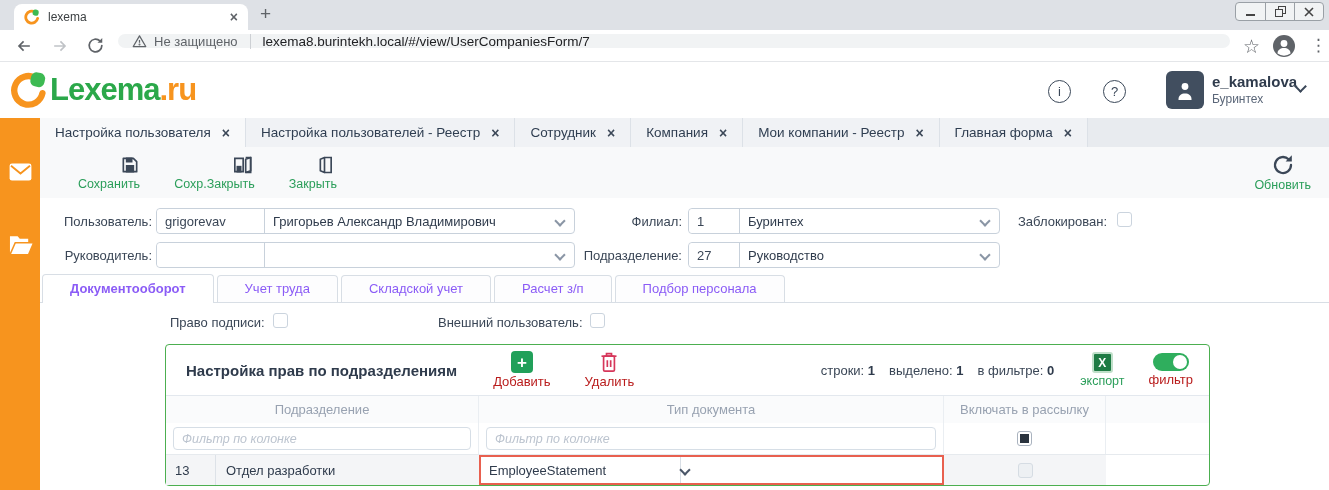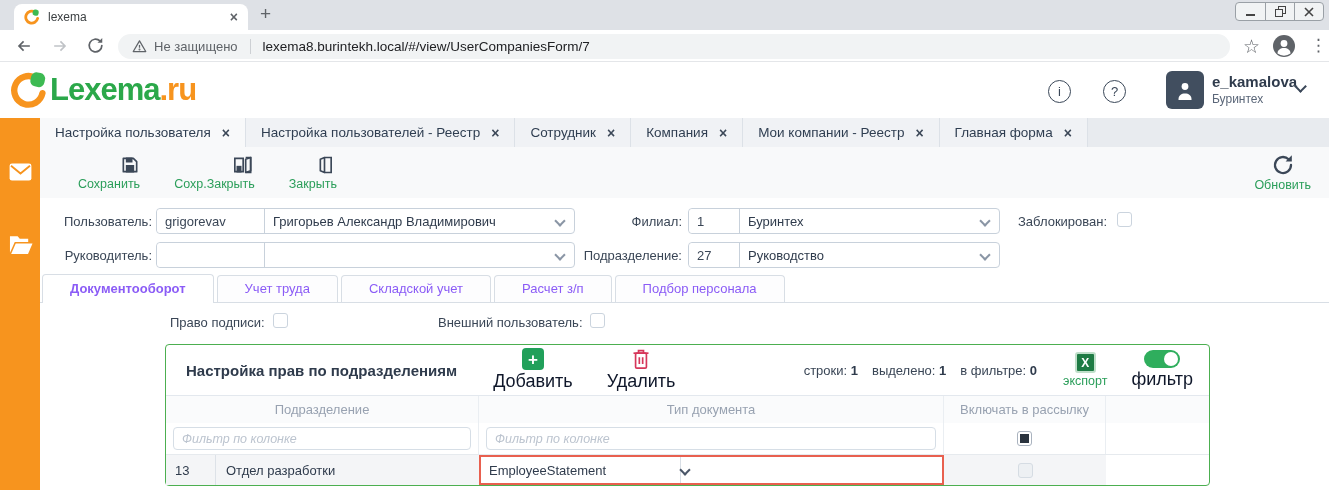--- a/index.html
+++ b/index.html
@@ -14,21 +14,21 @@
   .btab-close { color:#5F6368; font-size:14px; font-weight:bold; line-height:1; }
   .newtab { position:absolute; left:260px; top:3px; font-size:19px; color:#5F6368; }
   .winctrls { position:absolute; right:5px; top:2px; display:flex; border:1px solid #9AA0A6;
               border-radius:4px; overflow:hidden; background:#F1F3F4; }
   .winbtn { width:29px; height:17px; display:flex; align-items:center; justify-content:center; border-left:1px solid #9AA0A6; }
   .winbtn:first-child { border-left:none; }
 
   
   .addrbar { position:relative; height:32px; background:#fff; border-bottom:1px solid #E4E6E9; }
   .nav-ico { position:absolute; top:6px; }
-  .addr-pill { position:absolute; left:118px; top:4px; width:1112px; height:25px; border-radius:13px;
+  .addr-pill { position:absolute; left:118px; top:4px; width:1112px; height:14px; border-radius:13px;
                background:#F1F3F4; display:flex; align-items:center; padding:0 14px;text-align:center; }
   .sec-label { font-size:13px; color:#5F6368; margin-left:7px; white-space:nowrap; }
   .pill-div { width:1px; height:15px; background:#CDD0D4; margin:0 12px; }
   .url-text { font-size:13.5px; color:#202124; white-space:nowrap; }
 
   
   .appheader { position:relative; height:56px; background:#fff; }
   .logo { position:absolute; left:10px; top:9px; display:flex; align-items:center; }
   .logo-name { font-size:31px; font-weight:bold; color:#2BA84A; letter-spacing:-1px; margin-left:2px; }
   .logo-tld { font-size:31px; font-weight:bold; color:#F7941E; letter-spacing:-1px; }
@@ -78,21 +78,21 @@
   .stab.active { font-weight:bold; background:#fff; height:29px; line-height:28px; margin-bottom:-1px; }
 
   
   .cbrow { height:38px; position:relative; font-size:13px; color:#3A4656; }
 
   
   .panel { margin-left:125px; margin-top:3px; width:1045px; border:1px solid #4CAF50; border-radius:4px; background:#fff; }
   .p-head { height:50px; display:flex; align-items:center; position:relative; }
   .p-title { margin-left:20px; font-size:15px; font-weight:bold; color:#2F3B4C; white-space:nowrap; }
   .p-act { display:flex; flex-direction:column; align-items:center; gap:1px; }
-  .p-act-label { font-size:18px; color:#0f172a; }
+  .p-act-label { font-size:13px; color:#b91c1c; }
   .addico { width:22px; height:22px; background:#21A05A; border-radius:4px; color:#fff; font-size:17px; font-weight:bold;
             display:flex; align-items:center; justify-content:center; line-height:1; }
   .counts { margin-left:auto; display:flex; gap:14px; font-size:13px; color:#3A4656; white-space:nowrap; }
   .counts b { color:#2F3B4C; }
   .excelico { width:21px; height:21px; background:#1E7B44; border:2px solid #BFDFC9; border-radius:3px; color:#fff;
               font-size:12px; font-weight:bold; display:flex; align-items:center; justify-content:center; }
   .exp-label { font-size:12.5px; color:#2B9E5A; }
   .toggle { width:36px; height:18px; background:#2FAE5D; border-radius:9px; position:relative; }
   .toggle-knob { position:absolute; right:2px; top:2px; width:14px; height:14px; background:#fff; border-radius:50%; }
 

